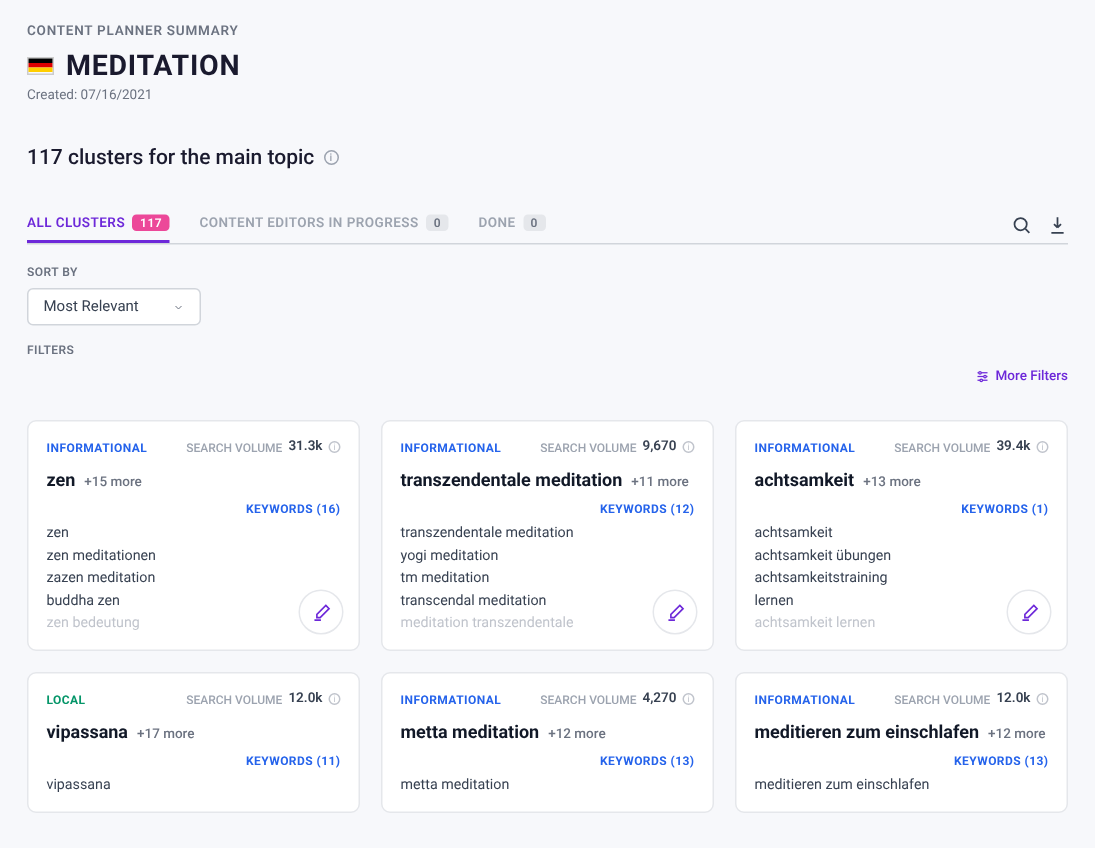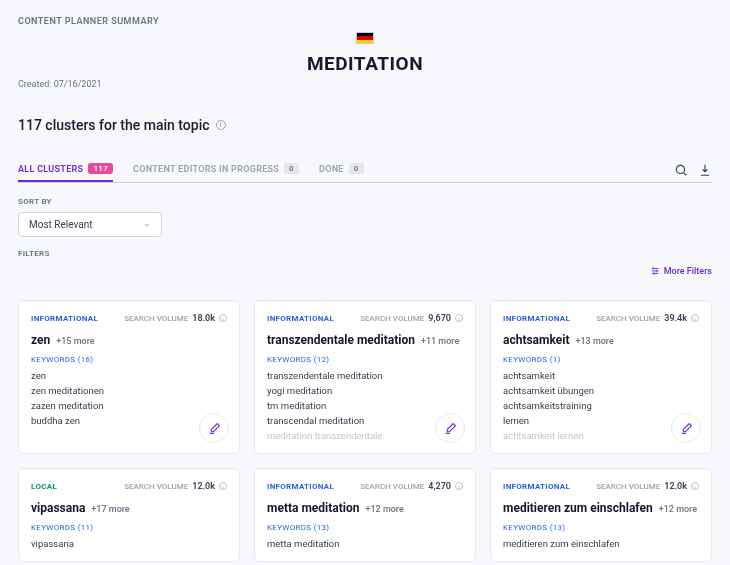--- a/index.html
+++ b/index.html
@@ -1,54 +1,54 @@
 <!DOCTYPE html>
 <html><head>
 <meta charset="utf-8">
 <style>
 * { box-sizing: border-box; margin: 0; padding: 0; }
 body { font-family: -apple-system, BlinkMacSystemFont, "Segoe UI", Roboto, sans-serif; background: #f7f8fb; color: #1a1a2e; font-size: 11px; padding: 16px 18px; width: 730px; }
 .summary-label { font-size: 9px; letter-spacing: 0.5px; color: #6b7280; font-weight: 600; margin-bottom: 6px; }
-.title-row { display: flex; align-items: center; gap: 8px; margin-bottom: 4px; flex-direction: column; }
+.title-row { display: flex; align-items: center; gap: 8px; margin-bottom: 4px; }
 .flag { width: 18px; height: 12px; display: inline-flex; flex-direction: column; border: 0.5px solid #ccc; }
 .flag span { flex: 1; }
 .flag .b { background: #000; }
 .flag .r { background: #dd0000; }
 .flag .y { background: #ffce00; }
 .main-title { font-size: 19px; font-weight: 700; letter-spacing: 0.5px; }
 .created { font-size: 9px; color: #6b7280; margin-bottom: 28px; }
 .cluster-count { font-size: 14px; font-weight: 500; color: #1a1a2e; display: flex; align-items: center; gap: 6px; margin-bottom: 24px; }
 .info-icon { width: 10px; height: 10px; border: 1px solid #9ca3af; border-radius: 50%; display: inline-flex; align-items: center; justify-content: center; font-size: 7px; color: #9ca3af; }
 .tabs-row { display: flex; align-items: center; border-bottom: 1px solid #d1d5db; margin-bottom: 14px; }
 .tab { display: flex; align-items: center; gap: 5px; padding: 6px 0; margin-right: 20px; font-size: 9px; color: #9ca3af; font-weight: 600; letter-spacing: 0.3px; cursor: pointer; border-bottom: 2px solid transparent; justify-content: center; }
 .tab.active { color: #6d28d9; border-bottom-color: #6d28d9; }
 .badge { background: #e5e7eb; color: #6b7280; padding: 1px 5px; border-radius: 3px; font-size: 8px; font-weight: 600; }
 .tab.active .badge { background: #ec4899; color: #fff; }
 .tabs-spacer { flex: 1; }
 .tab-icon { width: 14px; height: 14px; color: #374151; cursor: pointer; margin-left: 10px; }
 .sort-label { font-size: 8px; color: #6b7280; font-weight: 600; letter-spacing: 0.3px; margin-bottom: 6px; }
-.sort-select { background: #fff; border: 1px solid #d1d5db; border-radius: 4px; padding: 6px 10px; font-size: 10px; color: #374151; width: 144px; display: flex; justify-content: space-between; align-items: center; cursor: pointer; margin-bottom: 12px; }
+.sort-select { background: #fff; border: 1px solid #d1d5db; border-radius: 4px; padding: 6px 10px; font-size: 10px; color: #374151; width: 116px; display: flex; justify-content: space-between; align-items: center; cursor: pointer; margin-bottom: 12px; }
 .chevron { width: 8px; height: 8px; }
 .filters-label { font-size: 8px; color: #6b7280; font-weight: 600; letter-spacing: 0.3px; margin-bottom: 8px; }
 .more-filters-row { display: flex; justify-content: flex-end; margin-bottom: 24px; }
 .more-filters { display: flex; align-items: center; gap: 4px; font-size: 9px; color: #6d28d9; cursor: pointer; font-weight: 500; }
 .grid { display: grid; grid-template-columns: repeat(3, 1fr); gap: 14px; }
 .card { background: #fff; border: 1px solid #e5e7eb; border-radius: 6px; padding: 12px; position: relative; }
 .card-head { display: flex; justify-content: space-between; align-items: center; margin-bottom: 10px; }
 .intent { font-size: 8px; font-weight: 700; letter-spacing: 0.3px; }
 .intent.INFORMATIONAL { color: #2563eb; }
 .intent.LOCAL { color: #059669; }
 .volume-wrap { display: flex; align-items: center; gap: 4px; }
 .volume-label { font-size: 8px; color: #9ca3af; font-weight: 500; }
 .volume-val { font-size: 9px; color: #374151; font-weight: 600; }
 .info-sm { width: 8px; height: 8px; border: 0.8px solid #c0c4cc; border-radius: 50%; display: inline-flex; align-items: center; justify-content: center; font-size: 6px; color: #c0c4cc; }
 .card-title-row { display: flex; align-items: baseline; gap: 6px; margin-bottom: 8px; flex-wrap: wrap; }
 .card-title { font-size: 12px; font-weight: 700; color: #111827; }
 .more-count { font-size: 9px; color: #6b7280; font-weight: 500; }
-.kw-label { font-size: 8px; color: #2563eb; font-weight: 400; letter-spacing: 0.3px; margin-bottom: 6px; }
+.kw-label { font-size: 8px; color: #2563eb; font-weight: 700; letter-spacing: 0.3px; margin-bottom: 6px; text-align: right; }
 .kw-list { display: flex; flex-direction: column; gap: 4px; }
 .kw { font-size: 9.5px; color: #374151; }
 .kw.faded { color: #c0c4cc; }
 .edit-btn { position: absolute; right: 10px; bottom: 10px; width: 30px; height: 30px; border: 1px solid #e5e7eb; border-radius: 50%; display: flex; align-items: center; justify-content: center; cursor: pointer; background: #fff; }
 .edit-btn svg { width: 13px; height: 13px; color: #6d28d9; }
 </style>
 </head>
 <body>
 
 <div class="summary-label">CONTENT PLANNER SUMMARY</div>
@@ -112,34 +112,35 @@
     <span>More Filters</span>
   </div>
 </div>
 
 <div class="grid" id="grid">
     <div class="card">
       <div class="card-head">
         <span class="intent INFORMATIONAL">INFORMATIONAL</span>
         <span class="volume-wrap">
           <span class="volume-label">SEARCH VOLUME</span>
-          <span class="volume-val">18.0k</span>
+          <span class="volume-val">31.3k</span>
           <span class="info-sm">i</span>
         </span>
       </div>
       <div class="card-title-row">
         <span class="card-title">zen</span>
         <span class="more-count">+15 more</span>
       </div>
       <div class="kw-label">KEYWORDS (16)</div>
       <div class="kw-list">
         <div class="kw">zen</div>
         <div class="kw">zen meditationen</div>
         <div class="kw">zazen meditation</div>
         <div class="kw">buddha zen</div>
+        <div class="kw faded">zen bedeutung</div>
       </div>
       <div class="edit-btn">
         <svg viewBox="0 0 24 24" fill="none" stroke="currentColor" stroke-width="2">
           <path d="M17 3l4 4-11 11H6v-4L17 3z"></path>
           <path d="M3 21h8"></path>
         </svg>
       </div>
     </div>
     <div class="card">
       <div class="card-head">

